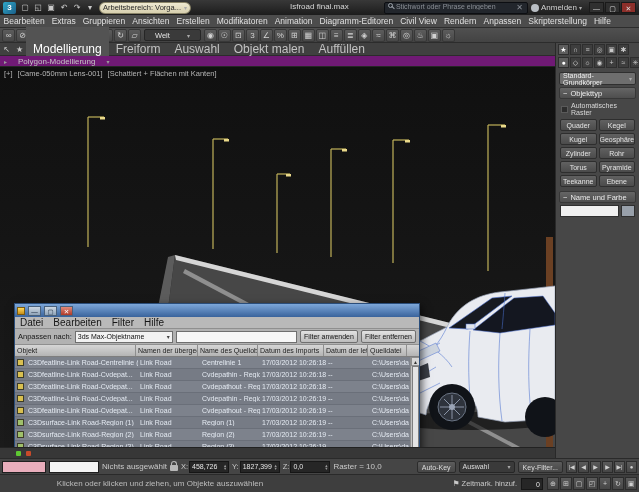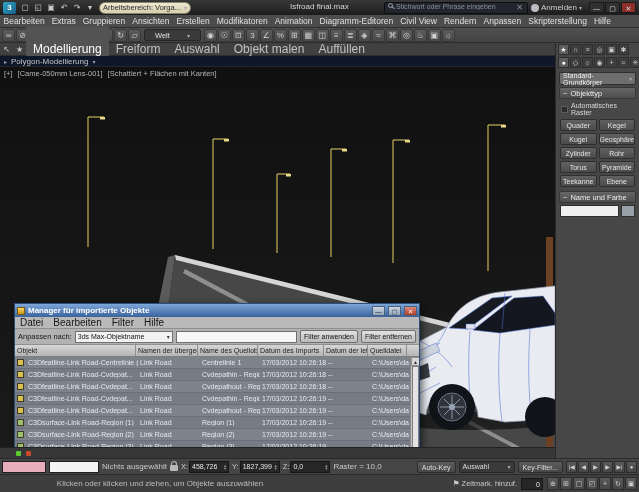--- a/index.html
+++ b/index.html
@@ -42,22 +42,22 @@
     border-radius:2px; color:#d2d2d2; font-size:8px; line-height:11px; text-align:center; }
   .tb-dd { height:12px; flex:none; background:#3a3a3a; border:1px solid #262626; border-radius:2px; color:#e2e2e2;
     font-size:7.5px; display:flex; align-items:center; gap:17px; padding:0 10px; margin:0 2px; }
   .dd-arrow { font-size:6px; color:#aaa; }
 
   .ribbontabs { position:absolute; top:43px; left:0; width:555px; height:13px; background:#404040;
     border-bottom:1px solid #2c2c2c; display:flex; align-items:center; }
   .rib-ico { width:13px; height:11px; font-size:8px; line-height:11px; text-align:center; color:#c6c6c6; }
   .rtab { font-size:12px; color:#c2c2c2; padding:16px 7px; line-height:13px; }
   .rtab.active { background:#535353; color:#fff; }
-  .ribbonpanel { position:absolute; top:56px; left:0; width:555px; height:11px; background:#0f172a;
-    border-bottom:1px solid #262626; display:flex; align-items:center; gap:4px; padding:0 4px; }
+  .ribbonpanel { position:absolute; top:56px; left:0; width:555px; height:11px; background:#701a75;
+    border-bottom:1px solid #262626; display:flex; align-items:center; gap:11px; padding:0 4px; }
   .ribbonpanel .lbl { font-size:8px; color:#c4c4c4; }
   .chev { font-size:6px; color:#9a9a9a; }
 
   
   .viewport { position:absolute; top:67px; left:0; width:555px; height:380px; background:#141414; overflow:hidden; }
   .vp-label { position:absolute; top:2px; left:4px; display:flex; gap:5px; z-index:3; }
   .vp-label span { font-size:7.5px; color:#b5b5b5; }
   .scene { position:absolute; inset:0; }
 
   
@@ -357,21 +357,20 @@
           </g>
           <circle cx="452" cy="340" r="3" fill="#9aa4b6"></circle>
         </g>
         <circle cx="545" cy="350" r="20" fill="#101318"></circle>
       </g>
     </svg>
 
     <div class="dialog">
       <div class="dlg-title">
         <span class="dlg-ico"></span>
-        <span class="txt">Manager für importierte Objekte</span>
         <span class="dlg-btn">—</span>
         <span class="dlg-btn">▢</span>
         <span class="dlg-btn close">✕</span>
       </div>
       <div class="dlg-menu">
           <div class="dlg-menu-item">Datei</div>
           <div class="dlg-menu-item">Bearbeiten</div>
           <div class="dlg-menu-item">Filter</div>
           <div class="dlg-menu-item">Hilfe</div>
         </div>

